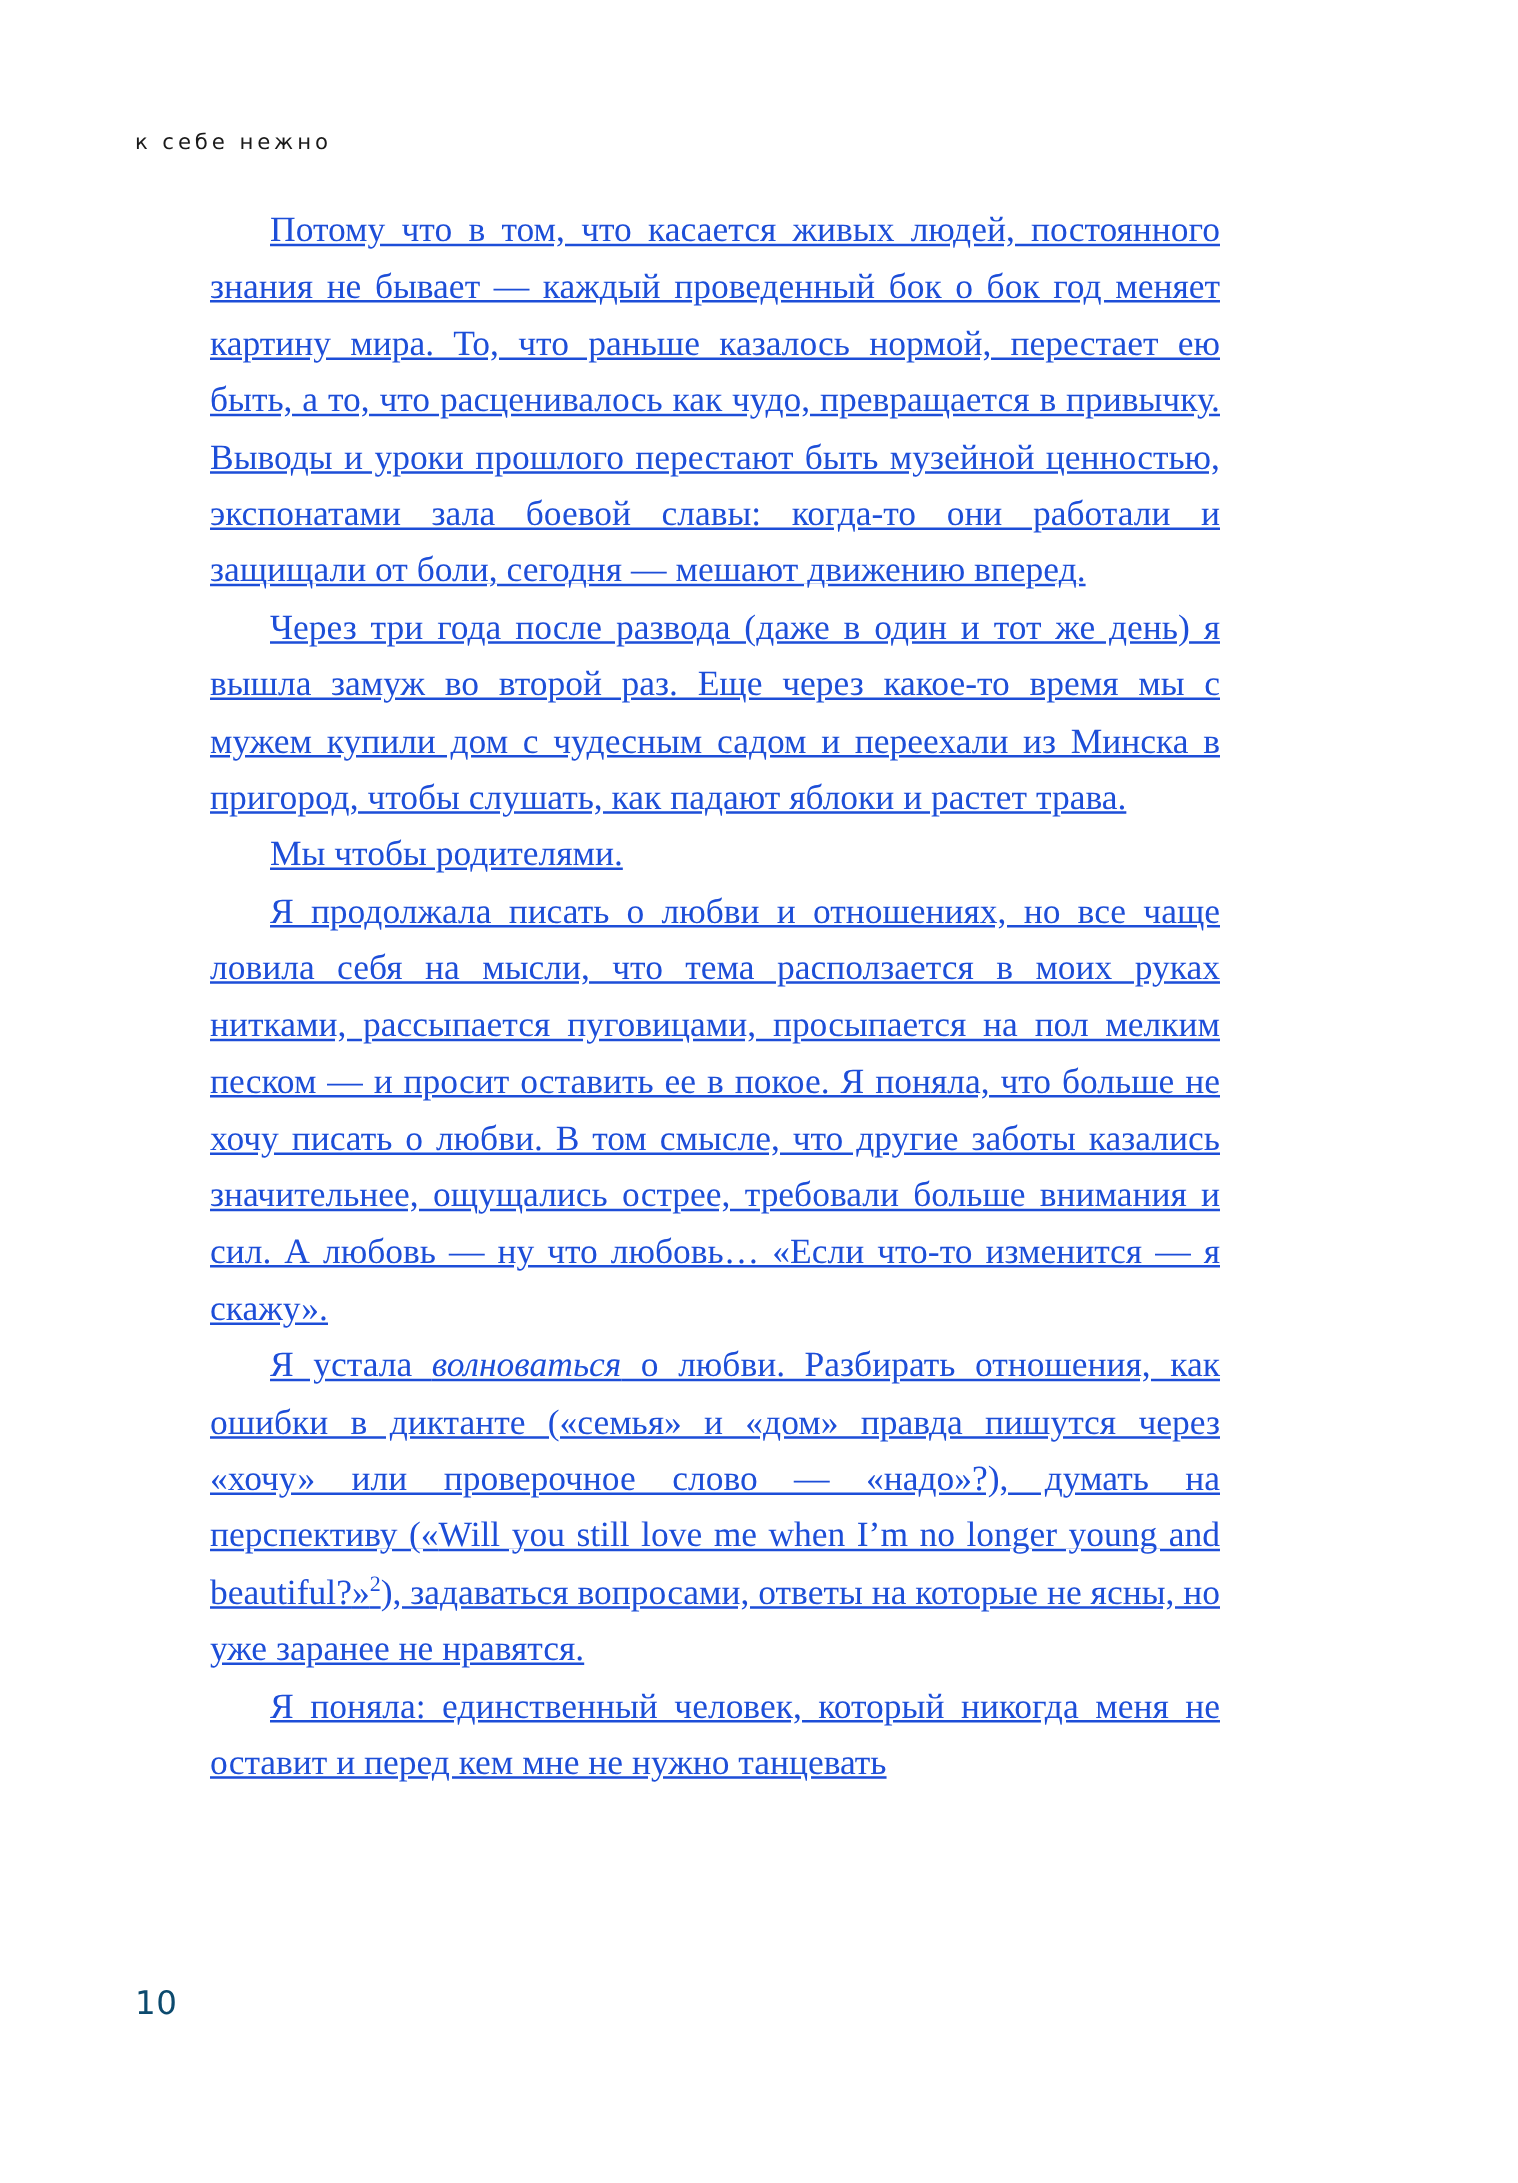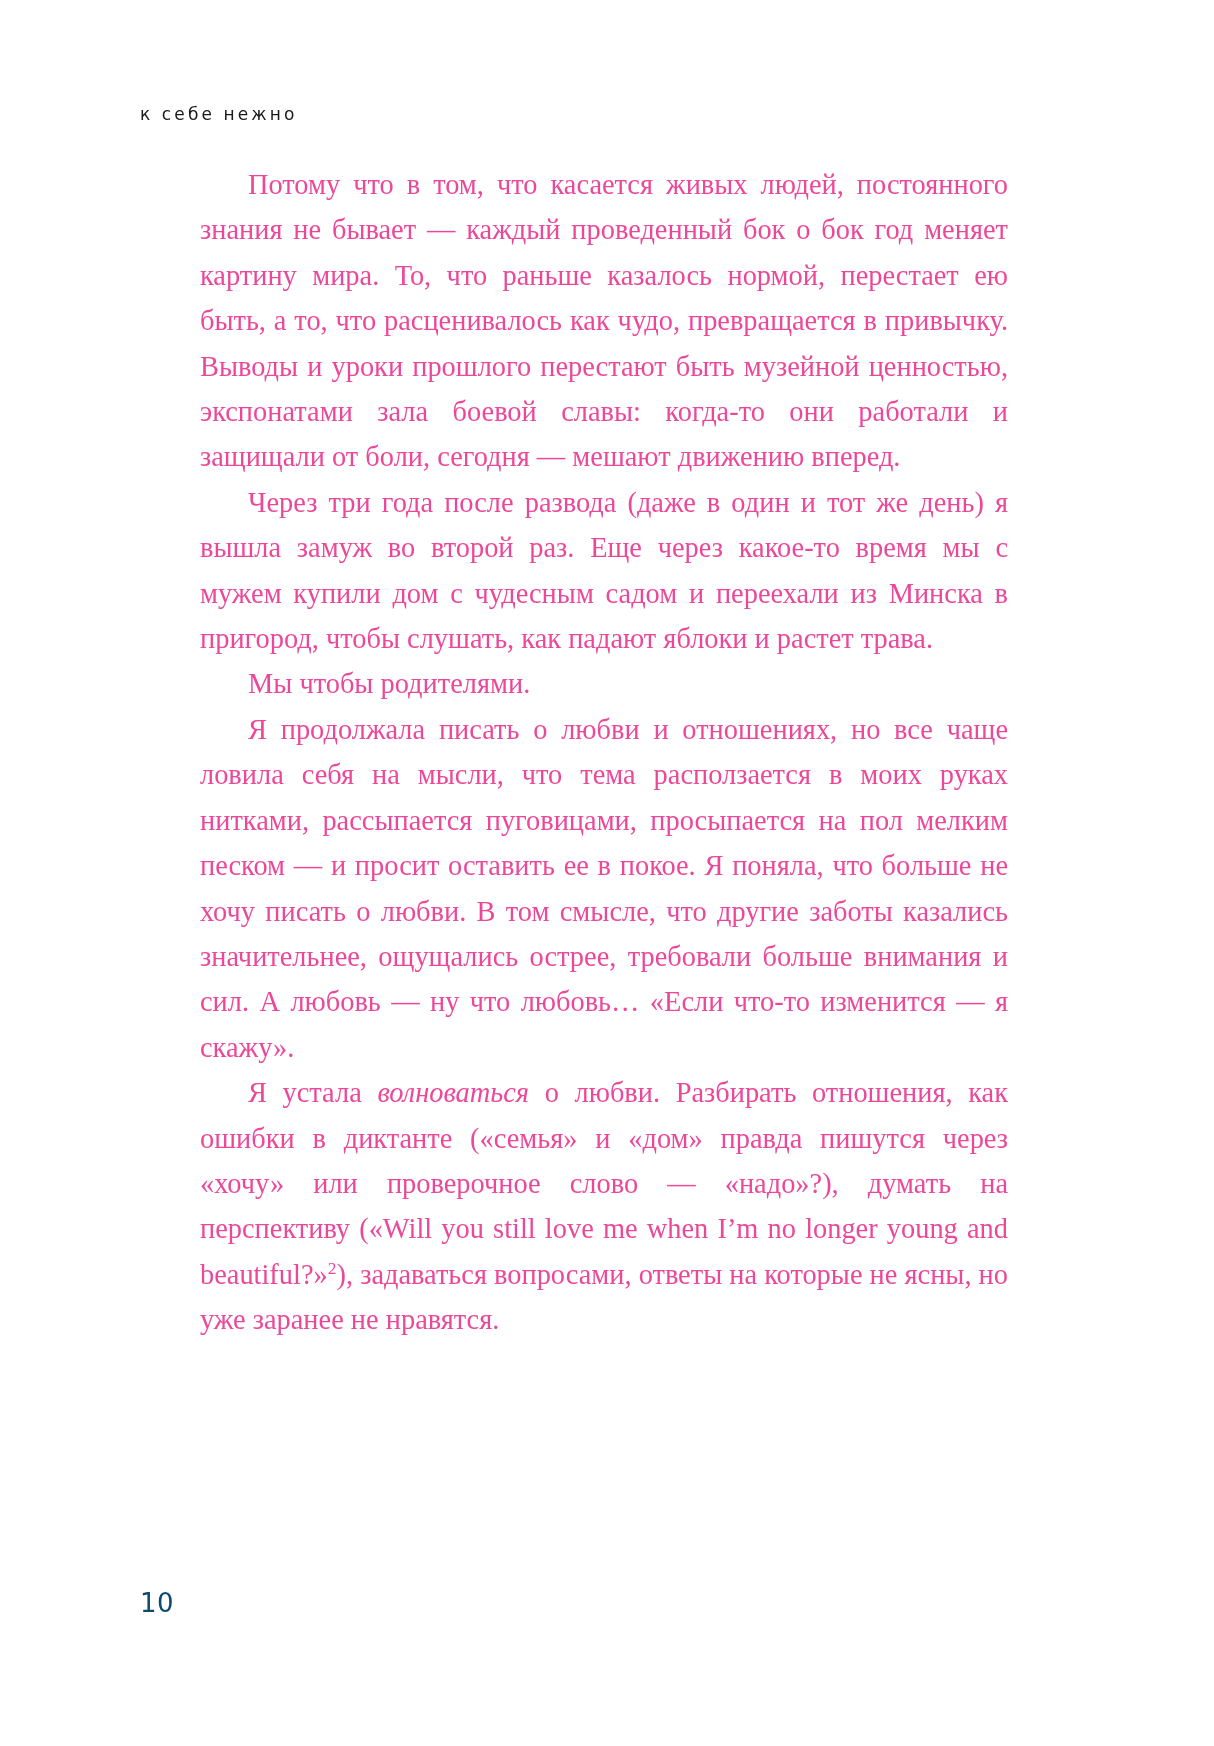--- a/index.html
+++ b/index.html
@@ -13,21 +13,20 @@
     position: relative;
     font-family: "Liberation Serif", serif;
     color: #111111;
     overflow: hidden;
   }
 
   .page {
     position: absolute;
     inset: 0;
     background: #ffffff;
-    margin-left: 32px;
   }
 
   
   .running-head {
     position: absolute;
     left: 108px;
     top: 104px;
     font-family: "DejaVu Sans", sans-serif;
     font-size: 17px;
     letter-spacing: 3.1px;
@@ -39,21 +38,22 @@
   
   .text-column {
     position: absolute;
     left: 168px;
     top: 162px;
     width: 808px;
     font-family: "Liberation Serif", serif;
     font-size: 28.4px;
     line-height: 45.4px;
     text-align: justify;
-    color: #ec4899;
+    color: #1d4ed8;
+    text-decoration: underline;
     -webkit-font-smoothing: antialiased;
   }
 
   .text-column p {
     margin: 0;
     text-indent: 48px;
     text-align: justify;
     hyphens: manual;
   }
 
@@ -99,18 +99,19 @@
     <p>Потому что в том, что касается живых людей, постоянного знания не бывает — каждый проведенный бок о бок год меняет картину мира. То, что раньше казалось нормой, перестает ею быть, а то, что расценивалось как чудо, превращается в привычку. Выводы и уроки прошлого перестают быть музейной ценностью, экспонатами зала боевой славы: когда-то они работали и защищали от боли, сегодня — мешают движению вперед.</p>
 
     <p>Через три года после развода (даже в один и тот же день) я вышла замуж во второй раз. Еще через какое-то время мы с мужем купили дом с чудесным садом и переехали из Минска в пригород, чтобы слушать, как падают яблоки и растет трава.</p>
 
     <p>Мы чтобы родителями.</p>
 
     <p>Я продолжала писать о любви и отношениях, но все чаще ловила себя на мысли, что тема расползается в моих руках нитками, рассыпается пуговицами, просыпается на пол мелким песком — и просит оставить ее в покое. Я поняла, что больше не хочу писать о любви. В том смысле, что другие заботы казались значительнее, ощущались острее, требовали больше внимания и сил. А любовь — ну что любовь… «Если что-то изменится — я скажу».</p>
 
     <p><span>Я устала </span><em class="italic-word">волноваться</em><span> о любви. Разбирать отношения, как ошибки в диктанте («семья» и «дом» правда пишутся через «хочу» или проверочное слово — «надо»?), думать на перспективу («</span><span class="eng">Will you still love me when I’m no longer young and beautiful?</span><span>»</span><sup class="fn">2</sup><span>), задаваться вопросами, ответы на которые не ясны, но уже заранее не нравятся.</span></p>
 
+    <p>Я поняла: единственный человек, который никогда меня не оставит и перед кем мне не нужно танцевать</p>
 
   </div>
 
   <div class="folio">10</div>
 
 </div>
 
 </body></html>

